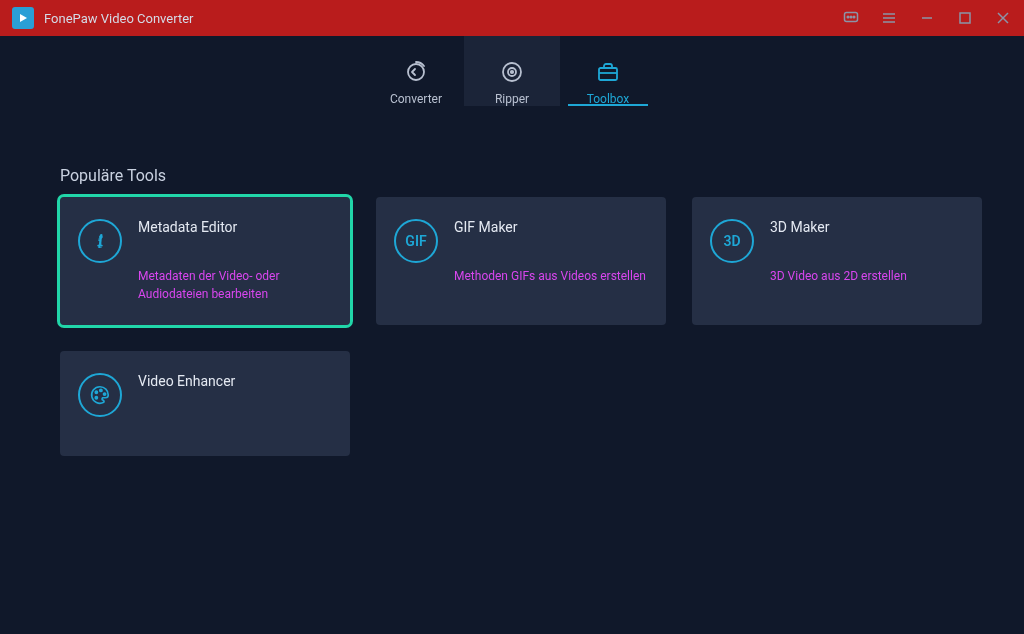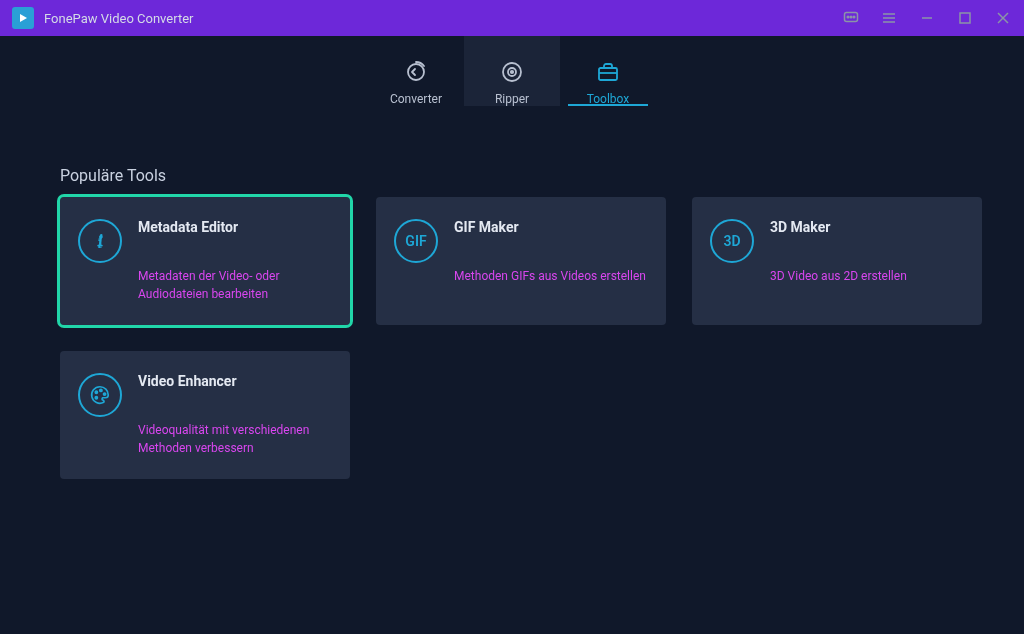--- a/index.html
+++ b/index.html
@@ -9,21 +9,21 @@
     background: #10182a;
     font-family: -apple-system, BlinkMacSystemFont, "Segoe UI", Roboto, Arial, sans-serif;
     color: #c9d1e0;
     overflow: hidden;
   }
   .titlebar {
     height: 36px;
     display: flex;
     align-items: center;
     padding: 0 12px;
-    background: #6d28d9;
+    background: #b91c1c;
   }
   .app-logo {
     width: 22px;
     height: 22px;
     background: #2a9fd6;
     border-radius: 3px;
     display: flex;
     align-items: center;
     justify-content: center;
     margin-right: 10px;
@@ -125,21 +125,21 @@
   }
   .card-icon svg { width: 22px; height: 22px; }
   .card-icon .icon-text {
     font-size: 14px;
     font-weight: 600;
     color: #1ea7d6;
   }
   .card-body { flex: 1; }
   .card-title {
     font-size: 14px;
-    font-weight: 700;
+    font-weight: 400;
     color: #e4e9f2;
     margin-bottom: 6px;
   }
   .card-desc {
     font-size: 12px;
     color: #d946ef;
     line-height: 1.5;
     margin-top: 32px;
   }
 </style>
@@ -265,18 +265,17 @@
         <svg viewBox="0 0 24 24" fill="none" stroke="currentColor" stroke-width="1.8">
             <path d="M12 3 a9 9 0 1 0 4 17 c1-1 0-2-1-2.5 s-1-2 0-2.5 h3 a3 3 0 0 0 3-3 A9 9 0 0 0 12 3 Z"></path>
             <circle cx="8" cy="9" r="1.2" fill="currentColor"></circle>
             <circle cx="13" cy="7" r="1.2" fill="currentColor"></circle>
             <circle cx="17" cy="11" r="1.2" fill="currentColor"></circle>
             <circle cx="8" cy="15" r="1.2" fill="currentColor"></circle>
           </svg>
       </div>
       <div class="card-body">
         <div class="card-title">Video Enhancer</div>
-        <div class="card-desc">Videoqualität mit verschiedenen Methoden verbessern</div>
       </div>
     </div>
 
   </div>
 </div>
 
 </body></html>

